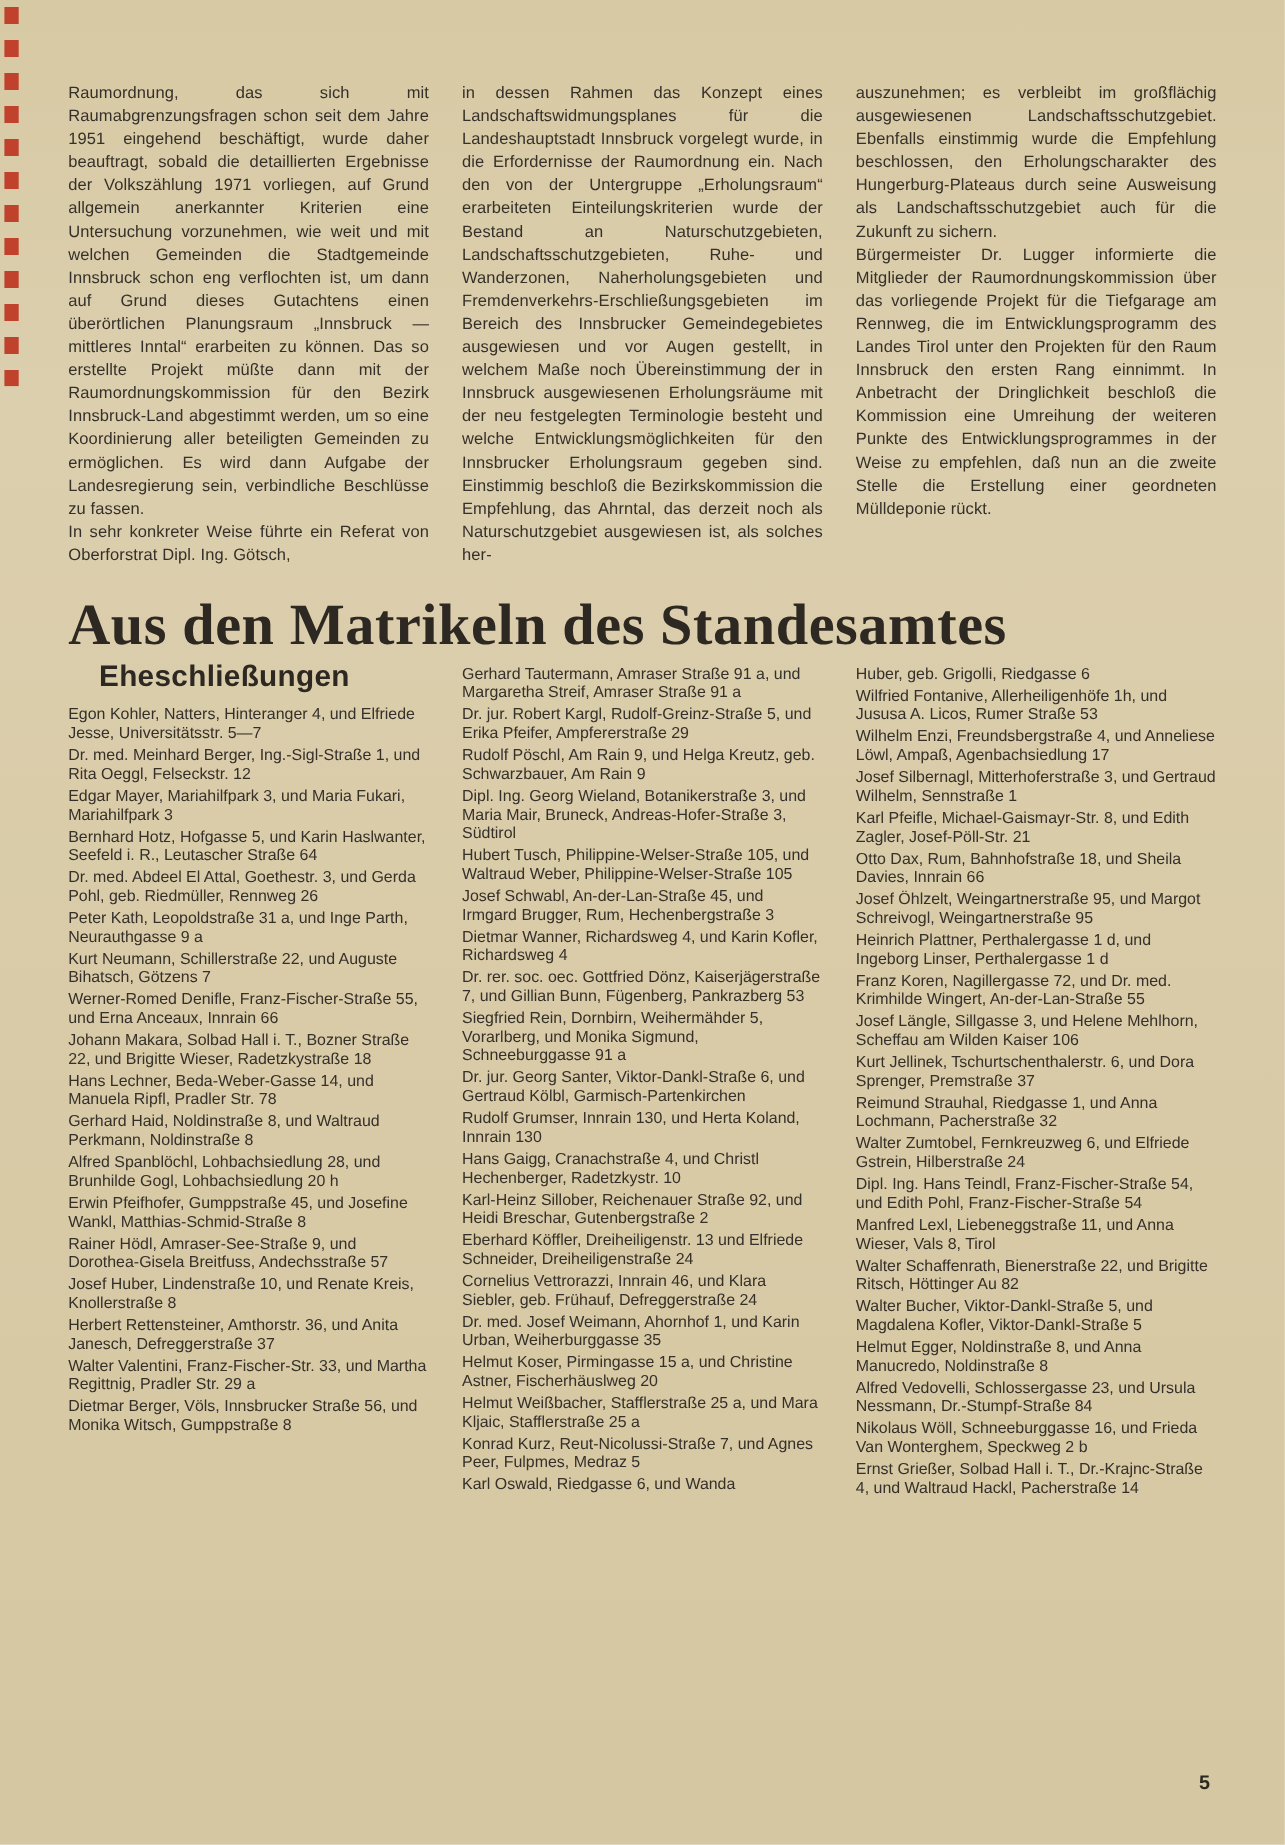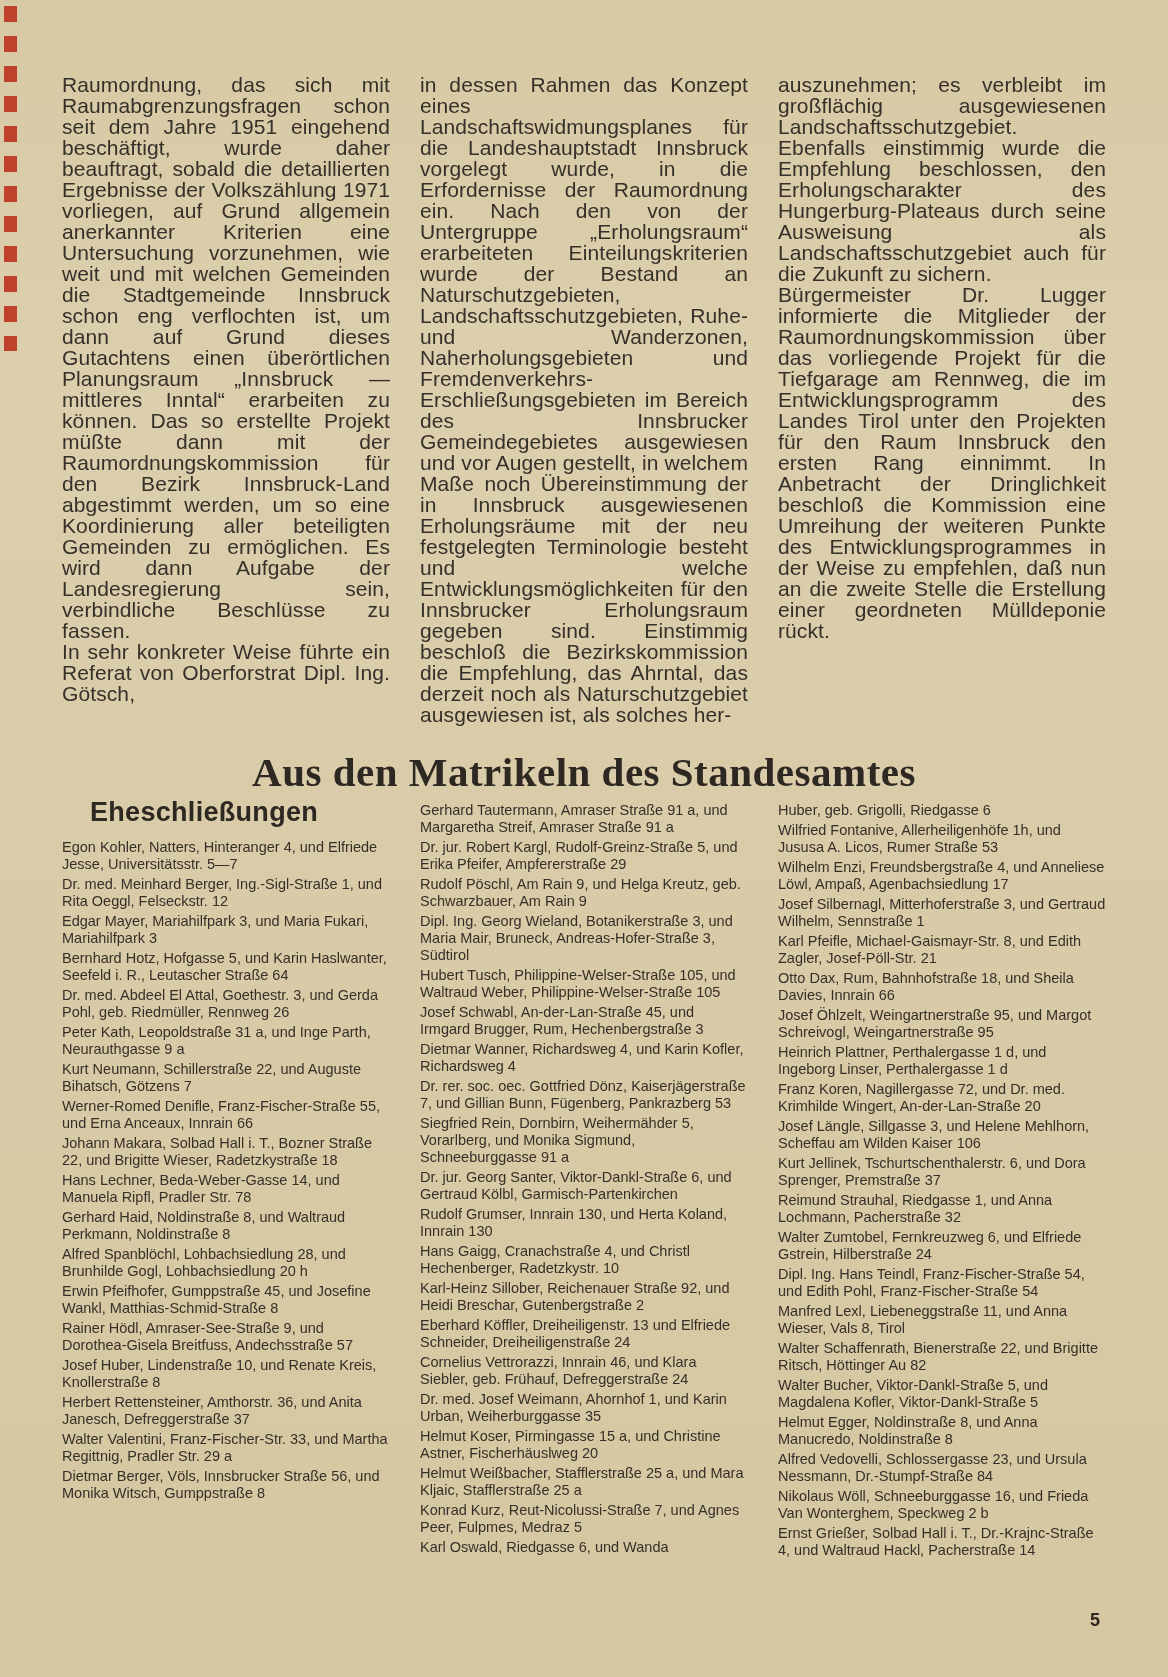--- a/index.html
+++ b/index.html
@@ -19,32 +19,31 @@
     background:repeating-linear-gradient(to bottom,#c0422c 0 16px,transparent 16px 30px);
   }
   .content{
     position:absolute;
     left:62px; top:74px;
     width:1044px;
   }
   .article-row{display:flex; gap:30px;}
   .article-col{
     flex:1 1 0;
-    font-size:21px;
+    font-size:15px;
     line-height:21px;
     text-align:justify;
     letter-spacing:0.1px;
   }
   .article-col p{margin:0;}
   .headline{
     margin:26px 0 6px 0;
-    text-align:center;
     font-family:"Liberation Serif", serif;
     font-weight:700;
-    font-size:41px;
+    font-size:53px;
     line-height:1.05;
     letter-spacing:0.5px;
     color:#2d2822;
   }
   .registry-row{display:flex; gap:30px; margin-top:8px;}
   .registry-col{
     flex:1 1 0;
     font-size:14.5px;
     line-height:17px;
     text-align:left;
@@ -138,21 +137,21 @@
         </div>
       <div class="registry-col">
           <p class="entry">Huber, geb. Grigolli, Riedgasse 6</p>
           <p class="entry">Wilfried Fontanive, Allerheiligenhöfe 1h, und Jususa A. Licos, Rumer Straße 53</p>
           <p class="entry">Wilhelm Enzi, Freundsbergstraße 4, und Anneliese Löwl, Ampaß, Agenbachsiedlung 17</p>
           <p class="entry">Josef Silbernagl, Mitterhoferstraße 3, und Gertraud Wilhelm, Sennstraße 1</p>
           <p class="entry">Karl Pfeifle, Michael-Gaismayr-Str. 8, und Edith Zagler, Josef-Pöll-Str. 21</p>
           <p class="entry">Otto Dax, Rum, Bahnhofstraße 18, und Sheila Davies, Innrain 66</p>
           <p class="entry">Josef Öhlzelt, Weingartnerstraße 95, und Margot Schreivogl, Weingartnerstraße 95</p>
           <p class="entry">Heinrich Plattner, Perthalergasse 1 d, und Ingeborg Linser, Perthalergasse 1 d</p>
-          <p class="entry">Franz Koren, Nagillergasse 72, und Dr. med. Krimhilde Wingert, An-der-Lan-Straße 20</p>
+          <p class="entry">Franz Koren, Nagillergasse 72, und Dr. med. Krimhilde Wingert, An-der-Lan-Straße 55</p>
           <p class="entry">Josef Längle, Sillgasse 3, und Helene Mehlhorn, Scheffau am Wilden Kaiser 106</p>
           <p class="entry">Kurt Jellinek, Tschurtschenthalerstr. 6, und Dora Sprenger, Premstraße 37</p>
           <p class="entry">Reimund Strauhal, Riedgasse 1, und Anna Lochmann, Pacherstraße 32</p>
           <p class="entry">Walter Zumtobel, Fernkreuzweg 6, und Elfriede Gstrein, Hilberstraße 24</p>
           <p class="entry">Dipl. Ing. Hans Teindl, Franz-Fischer-Straße 54, und Edith Pohl, Franz-Fischer-Straße 54</p>
           <p class="entry">Manfred Lexl, Liebeneggstraße 11, und Anna Wieser, Vals 8, Tirol</p>
           <p class="entry">Walter Schaffenrath, Bienerstraße 22, und Brigitte Ritsch, Höttinger Au 82</p>
           <p class="entry">Walter Bucher, Viktor-Dankl-Straße 5, und Magdalena Kofler, Viktor-Dankl-Straße 5</p>
           <p class="entry">Helmut Egger, Noldinstraße 8, und Anna Manucredo, Noldinstraße 8</p>
           <p class="entry">Alfred Vedovelli, Schlossergasse 23, und Ursula Nessmann, Dr.-Stumpf-Straße 84</p>

